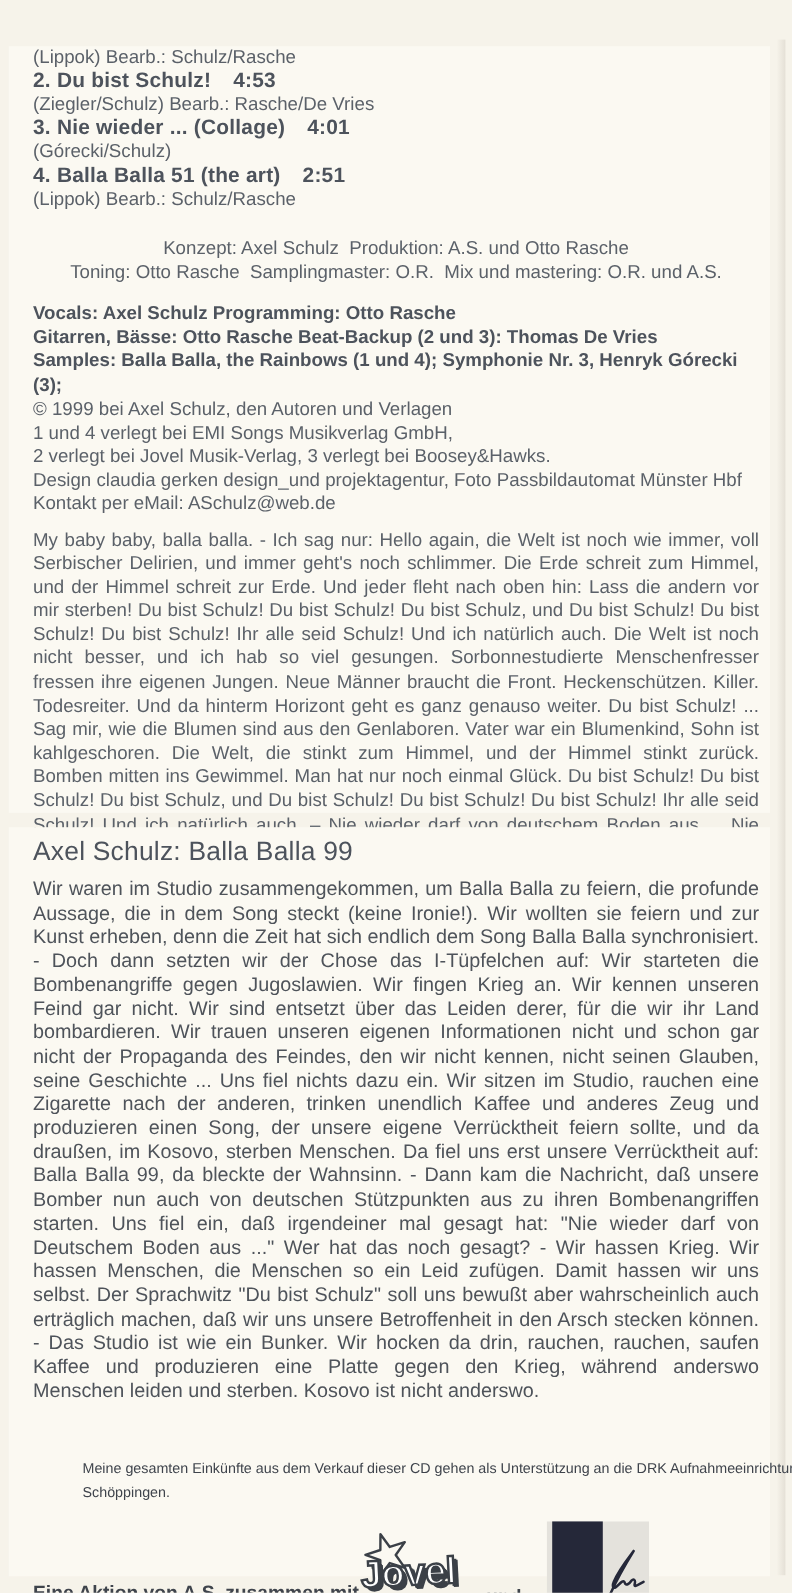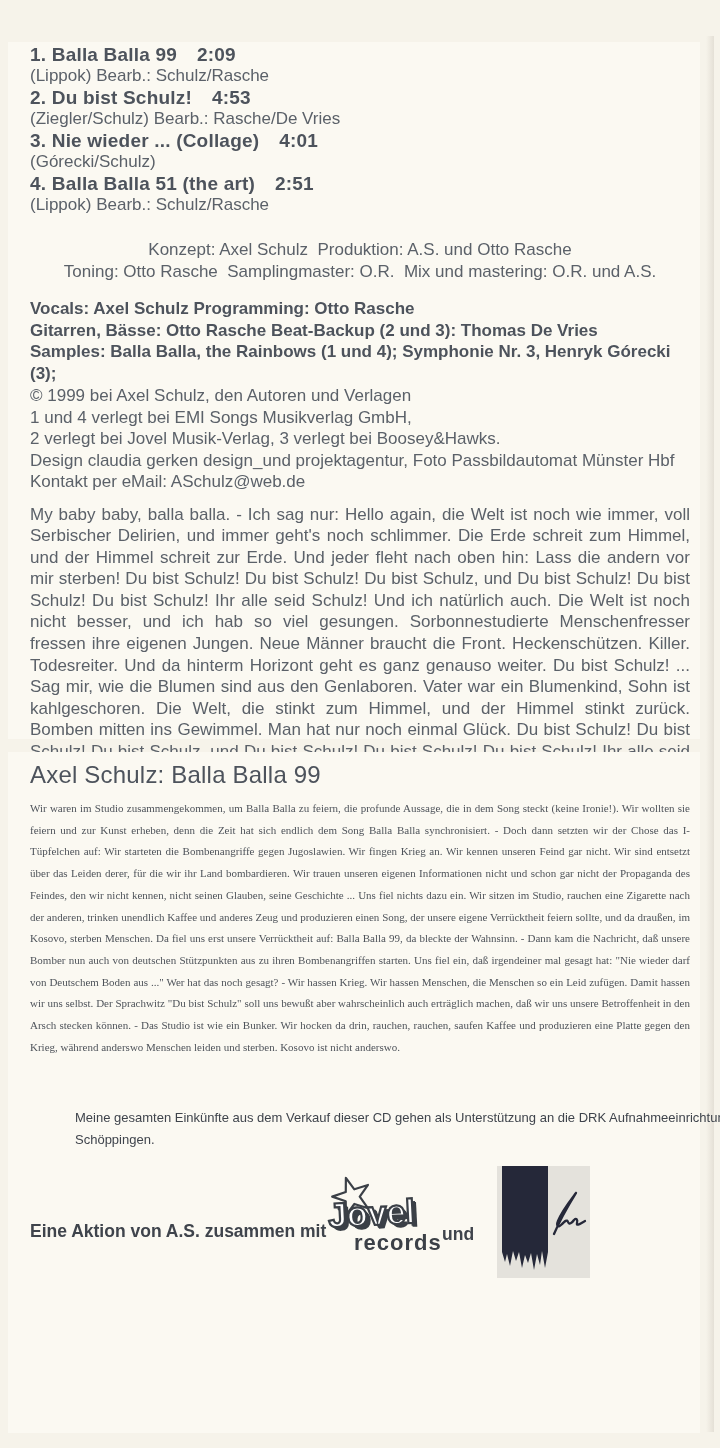--- a/index.html
+++ b/index.html
@@ -38,22 +38,22 @@
   .lyrics{
     margin-top:11px;font-size:17px;line-height:21.6px;
     color:var(--text,#5b6169);text-align:justify;width:660px;
   }
 
   .essay-heading{
     padding-top:9px;font-size:24px;font-weight:normal;
     color:var(--text_bold,#4d535c);letter-spacing:.2px;
   }
   .essay-body{
-    margin-top:9px;font-size:11px;line-height:21.7px;
-    color:var(--bottom_text,#4e535a);text-align:justify;width:660px;font-family:Liberation Serif, serif;
+    margin-top:9px;font-size:18px;line-height:21.7px;
+    color:var(--bottom_text,#4e535a);text-align:justify;width:660px;
   }
   .donation{
     margin-top:49px;width:662px;
     font-size:13px;font-weight:normal;line-height:21.5px;
     color:var(--bottom_bold,#3f444c);
     margin-left:45px;
   }
 
   .bottom-row{position:relative;margin-top:10px;height:168px;}
   .action-text{
@@ -83,21 +83,20 @@
 </style>
 </head>
 <body>
 
 <div class="scan-edge"></div>
 
 <div class="panel panel-a">
   <div class="inner">
 
     <div>
-      <div class="track-title"><span>1. Balla Balla 99</span><span class="dur">2:09</span></div>
       <div class="track-credit">(Lippok) Bearb.: Schulz/Rasche</div>
       <div class="track-title"><span>2. Du bist Schulz!</span><span class="dur">4:53</span></div>
       <div class="track-credit">(Ziegler/Schulz) Bearb.: Rasche/De Vries</div>
       <div class="track-title"><span>3. Nie wieder ... (Collage)</span><span class="dur">4:01</span></div>
       <div class="track-credit">(Górecki/Schulz)</div>
       <div class="track-title"><span>4. Balla Balla 51 (the art)</span><span class="dur">2:51</span></div>
       <div class="track-credit">(Lippok) Bearb.: Schulz/Rasche</div>
     </div>
 
     <div class="block prod-block">

